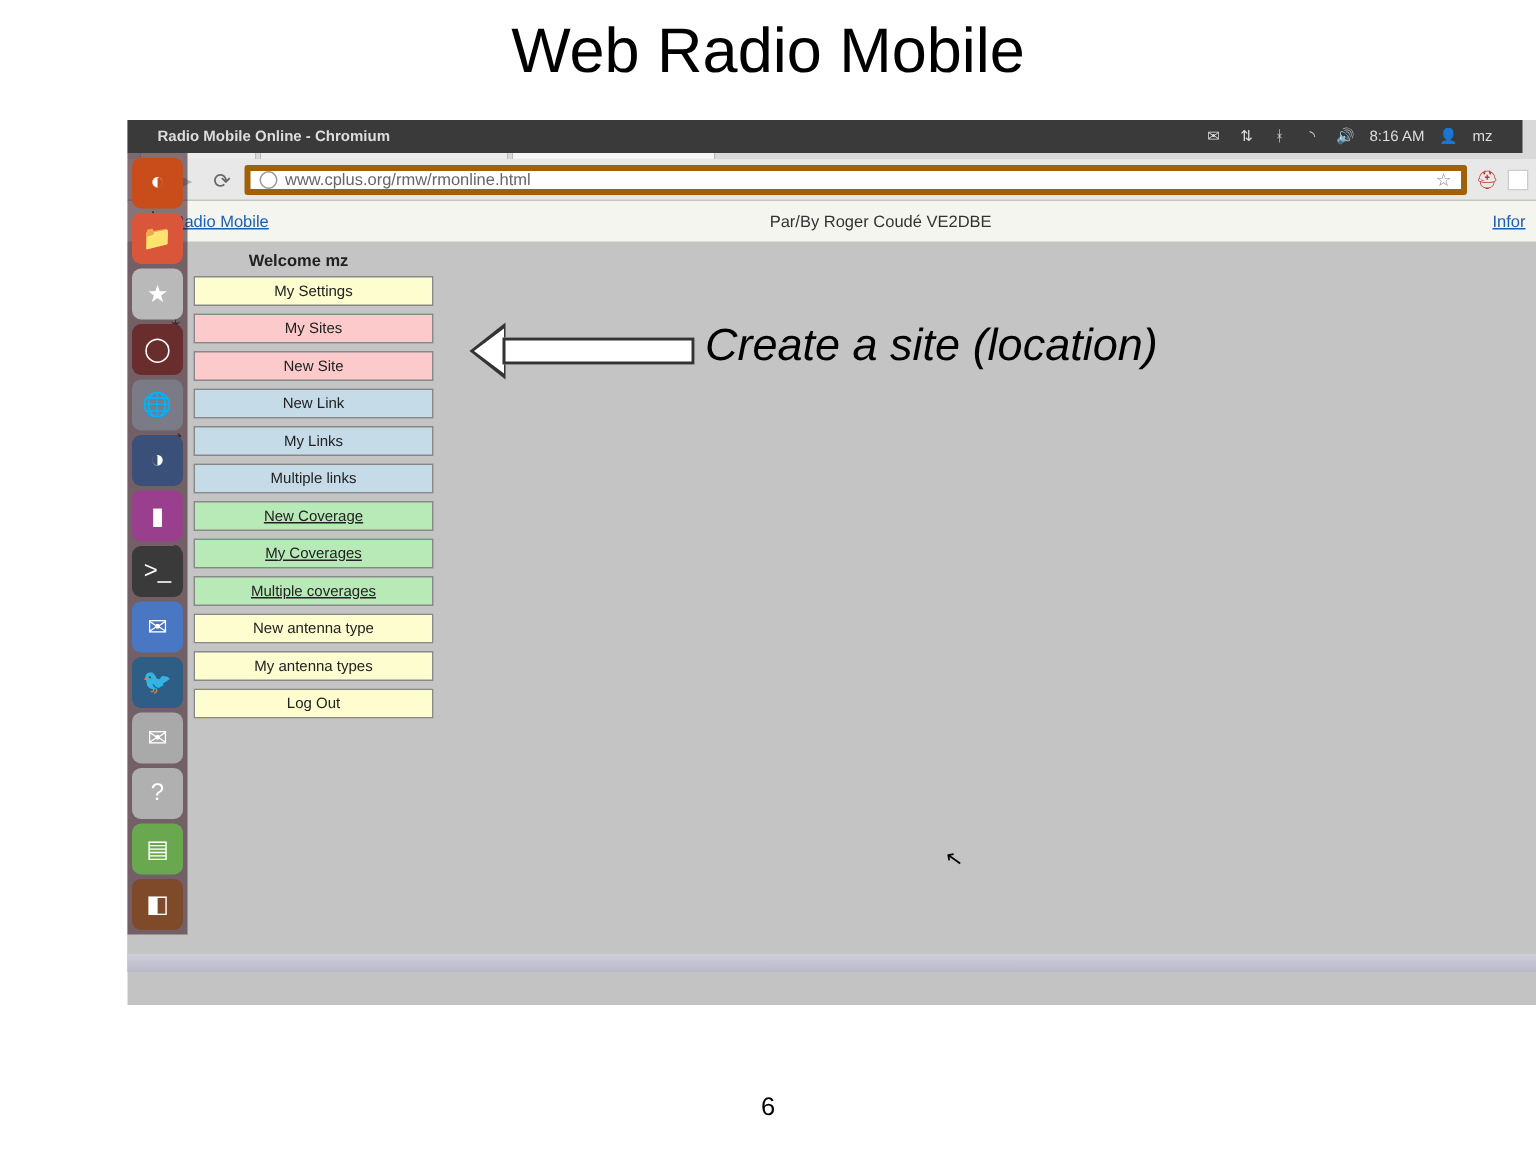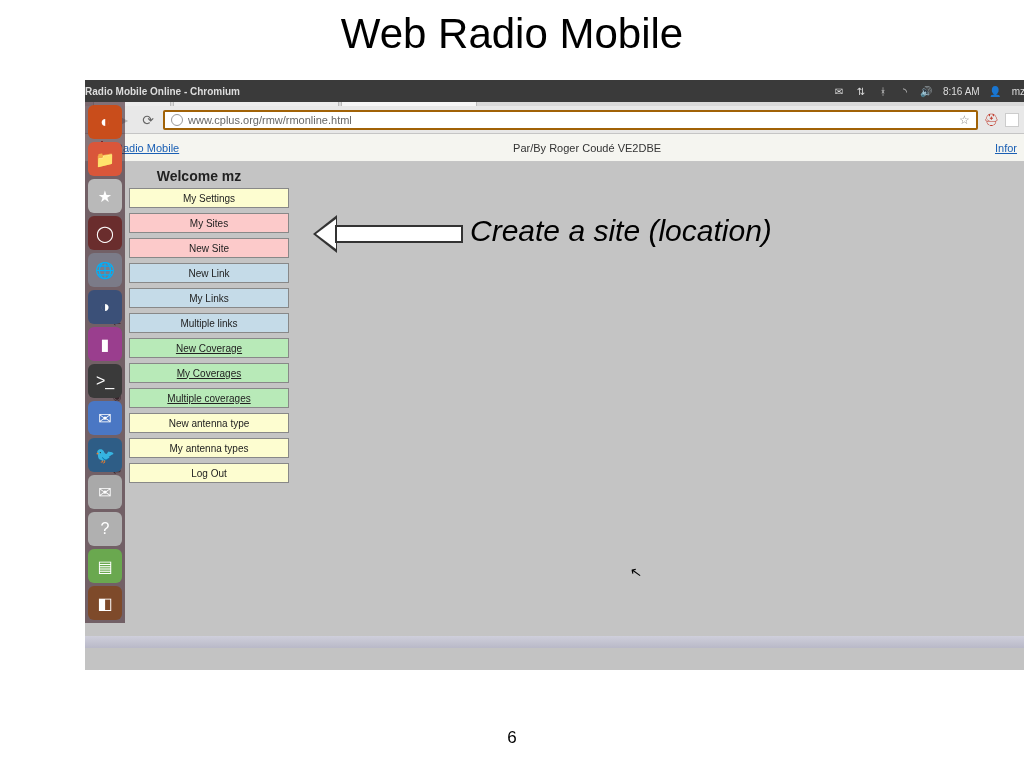--- a/index.html
+++ b/index.html
@@ -12,46 +12,46 @@
   
   .tab-strip { height: 26px; background: #d9d9d9; display: flex; align-items: flex-end; padding-left: 8px; gap: 0; }
   .tab { height: 22px; background: #ececec; border-radius: 4px 4px 0 0; display: flex; align-items: center; padding: 0 8px; font-size: 10px; color: #444; margin-right: 2px; border: 1px solid #bbb; border-bottom: none; }
   .tab.active { background: #f6f6f6; }
   .tab .favicon { width: 12px; height: 12px; margin-right: 4px; border-radius: 2px; }
   .tab .close-x { margin-left: 6px; color: #888; font-size: 10px; }
 
   
   .toolbar { height: 28px; background: #e8e8e8; display: flex; align-items: center; padding: 0 6px; gap: 6px; border-bottom: 1px solid #c5c5c5; }
   .tool-btn { width: 18px; height: 18px; display: flex; align-items: center; justify-content: center; color: #666; font-size: 14px; }
-  .omnibox { flex: 1; height: 20px; background: #fff; border: 2px solid #a16207; border-radius: 2px; display: flex; align-items: center; padding: 0 6px; font-size: 11px; color: #666; }
+  .omnibox { flex: 1; height: 20px; background: #fff; border: 4px solid #a16207; border-radius: 2px; display: flex; align-items: center; padding: 0 6px; font-size: 11px; color: #666; }
   .omnibox .globe { width: 12px; height: 12px; border: 1px solid #999; border-radius: 50%; margin-right: 5px; }
   .star { color: #888; font-size: 12px; }
   .hat { color: #c0392b; font-size: 12px; }
 
   
   .rm-header { height: 28px; background: #f5f5f0; display: flex; align-items: center; justify-content: space-between; padding: 0 8px; font-size: 11px; border-bottom: 1px solid #c5c5c5; }
   .rm-header .link { color: #1a5fb4; text-decoration: underline; display: flex; align-items: center; gap: 4px; }
   .rm-header .tower { width: 18px; height: 18px; display: inline-block; }
 
   
   .rm-content { position: relative; background: #c4c4c4; height: calc(100% - 22px - 26px - 28px - 28px); }
 
   .menu-panel { position: absolute; left: 24px; top: 6px; width: 180px; }
-  .welcome { font-size: 14px; font-weight: bold; text-align: center; margin-bottom: 4px; color: #222; }
+  .welcome { font-size: 11px; font-weight: bold; text-align: center; margin-bottom: 4px; color: #222; }
   .menu-item { display: flex; height: 22px; margin-bottom: 3px; }
   .menu-item .mi-icon { width: 16px; height: 16px; margin-right: 4px; display: flex; align-items: center; justify-content: center; font-size: 10px; color: #333; }
   .menu-item .mi-btn { flex: 1; height: 20px; border: 1px solid #888; display: flex; align-items: center; justify-content: center; font-size: 10px; color: #222; cursor: pointer; }
 
   .c-yellow { background: #fdfdd0; }
   .c-pink   { background: #fccaca; }
   .c-blue   { background: #c5dbe8; }
   .c-green  { background: #b8eab8; text-decoration: underline; }
 
   
-  .unity-panel { position: absolute; left: 0; top: 0; right: 0; height: 22px; background: #3a3a3a; display: flex; align-items: center; justify-content: flex-end; padding: 0 0; gap: 10px; color: #ddd; font-size: 10px; }
+  .unity-panel { position: absolute; left: 0; top: 0; right: 10px; height: 22px; background: #3a3a3a; display: flex; align-items: center; justify-content: flex-end; padding: 0 20px; gap: 10px; color: #ddd; font-size: 10px; }
   .panel-icon { width: 12px; height: 12px; display: inline-flex; align-items: center; justify-content: center; }
 
   
   .launcher { position: absolute; left: 85px; top: 102px; width: 40px; display: flex; flex-direction: column; gap: 3px; padding: 3px; background: rgba(60,30,40,0.6); z-index: 10; }
   .launch-icon { width: 34px; height: 34px; border-radius: 6px; display: flex; align-items: center; justify-content: center; color: #fff; font-size: 16px; }
 
   
   .arrow { position: absolute; left: 313px; top: 213px; width: 150px; height: 40px; }
   .arrow-shaft { position: absolute; left: 22px; top: 12px; width: 128px; height: 18px; border: 2px solid #333; background: #fff; }
   .arrow-head { position: absolute; left: 0; top: 2px; width: 0; height: 0; border-top: 19px solid transparent; border-bottom: 19px solid transparent; border-right: 24px solid #333; }

